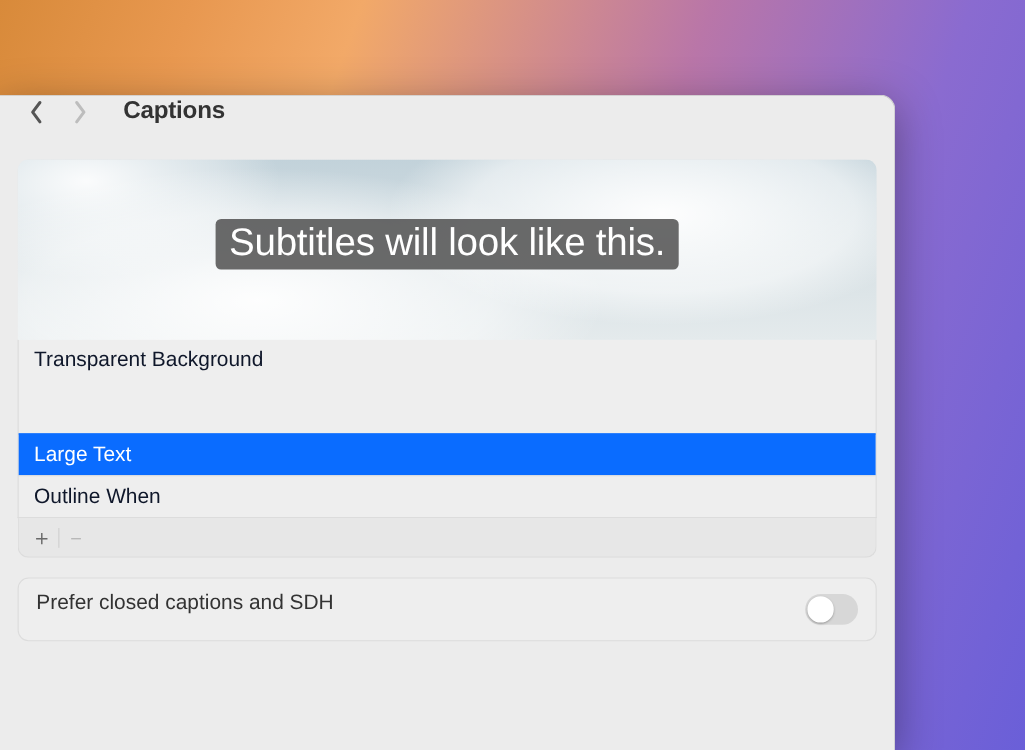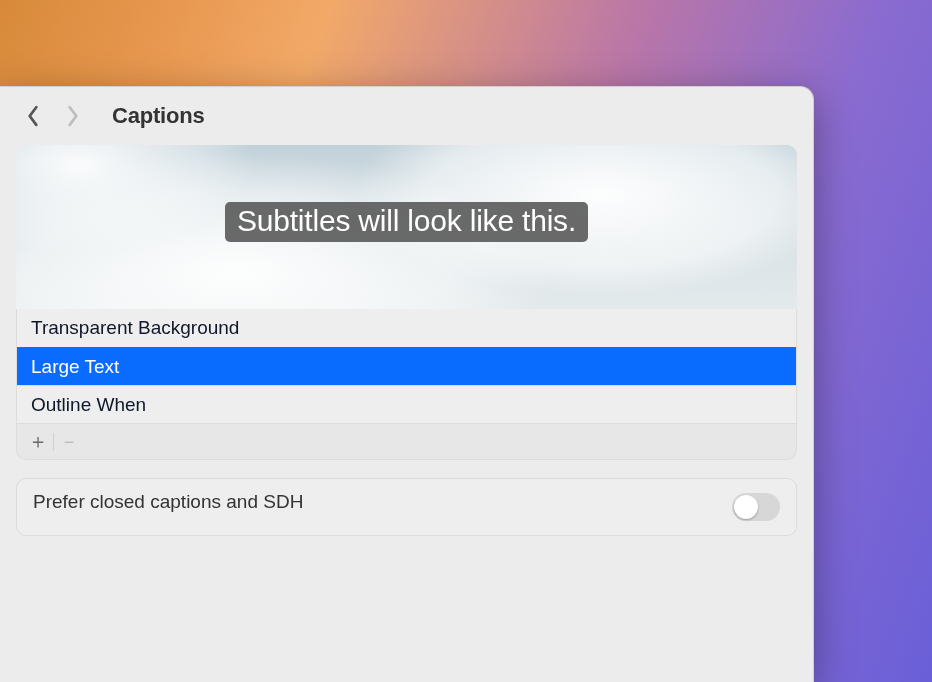--- a/index.html
+++ b/index.html
@@ -18,21 +18,20 @@
     border-top-right-radius: 14px;
     box-shadow: 0 10px 40px rgba(0,0,0,0.35);
     overflow: hidden;
     border: 1px solid #cfcfcf;
     border-left: none;
     border-bottom: none;
   }
   .titlebar {
     height: 58px;
     display: flex;
-    align-items: center;
     padding: 0 16px;
     gap: 6px;
   }
   .nav-btn {
     width: 34px;
     height: 30px;
     display: flex;
     align-items: center;
     justify-content: center;
     background: transparent;
@@ -62,21 +61,21 @@
       radial-gradient(ellipse 220px 110px at 8% 12%, rgba(255,255,255,0.92) 0%, rgba(255,255,255,0.35) 55%, rgba(210,222,228,0) 80%),
       linear-gradient(180deg, #c2d2da 0%, #d6e0e4 50%, #e4eaec 100%);
     display: flex;
     align-items: center;
     justify-content: center;
     overflow: hidden;
   }
   .subtitle-chip {
     background: rgba(80,80,80,0.85);
     color: #fff;
-    font-size: 30px;
+    font-size: 35px;
     font-weight: 400;
     padding: 2px 12px 4px 12px;
     border-radius: 5px;
     margin-bottom: 10px;
     letter-spacing: -0.2px;
   }
   .style-list {
     background: #eeeeee;
     border: 1px solid #dcdcdc;
     border-top: none;
@@ -88,20 +87,21 @@
     padding: 0 14px;
     font-size: 19px;
     color: #0f172a;
     border-top: 1px solid #dcdcdc;
   }
   .style-row:first-child { border-top: none; }
   .style-row.selected {
     background: #0a6cff;
     color: #fff;
     border-top-color: #0a6cff;
+    margin-top: 47px;
   }
   .list-footer {
     height: 36px;
     display: flex;
     align-items: center;
     background: #e7e7e7;
     border: 1px solid #dcdcdc;
     border-top: none;
     border-bottom-left-radius: 10px;
     border-bottom-right-radius: 10px;

